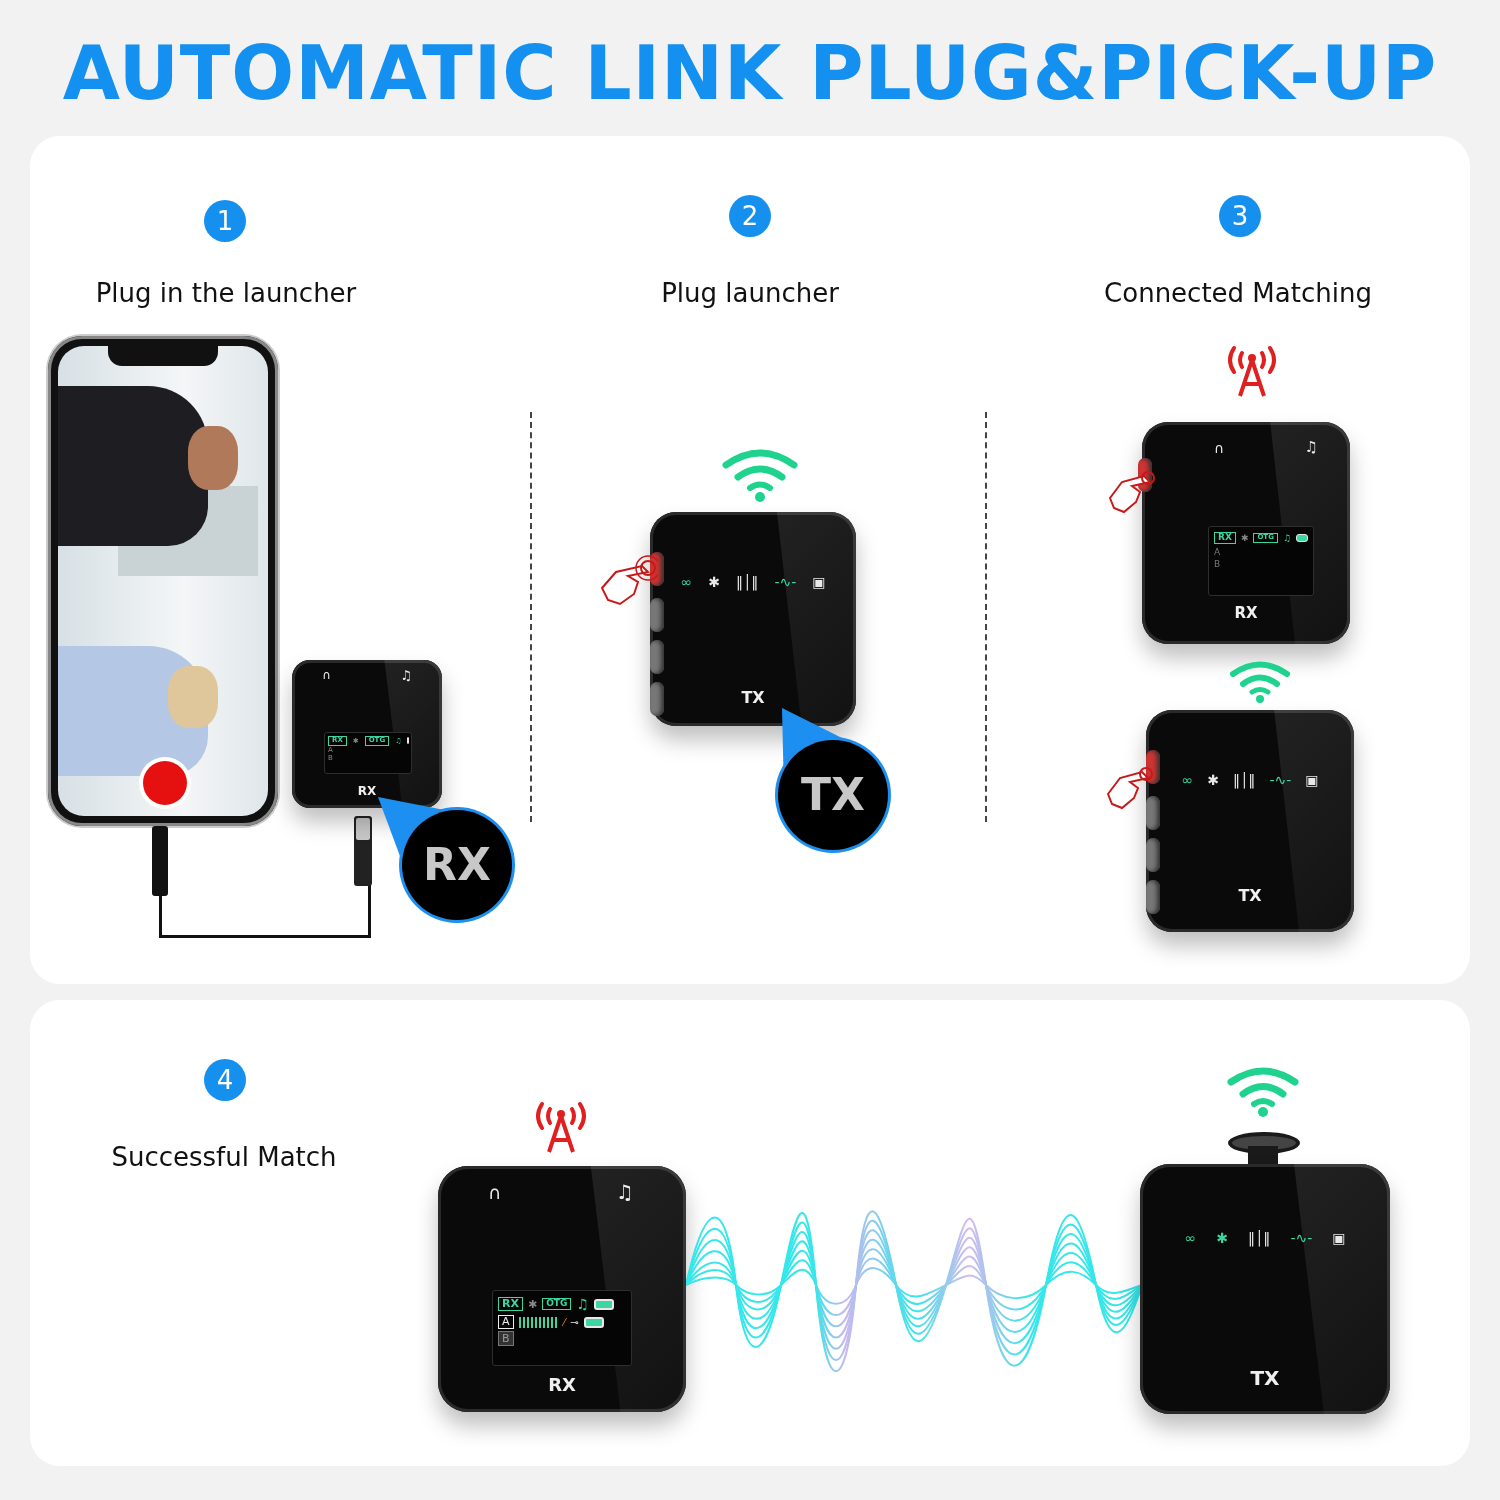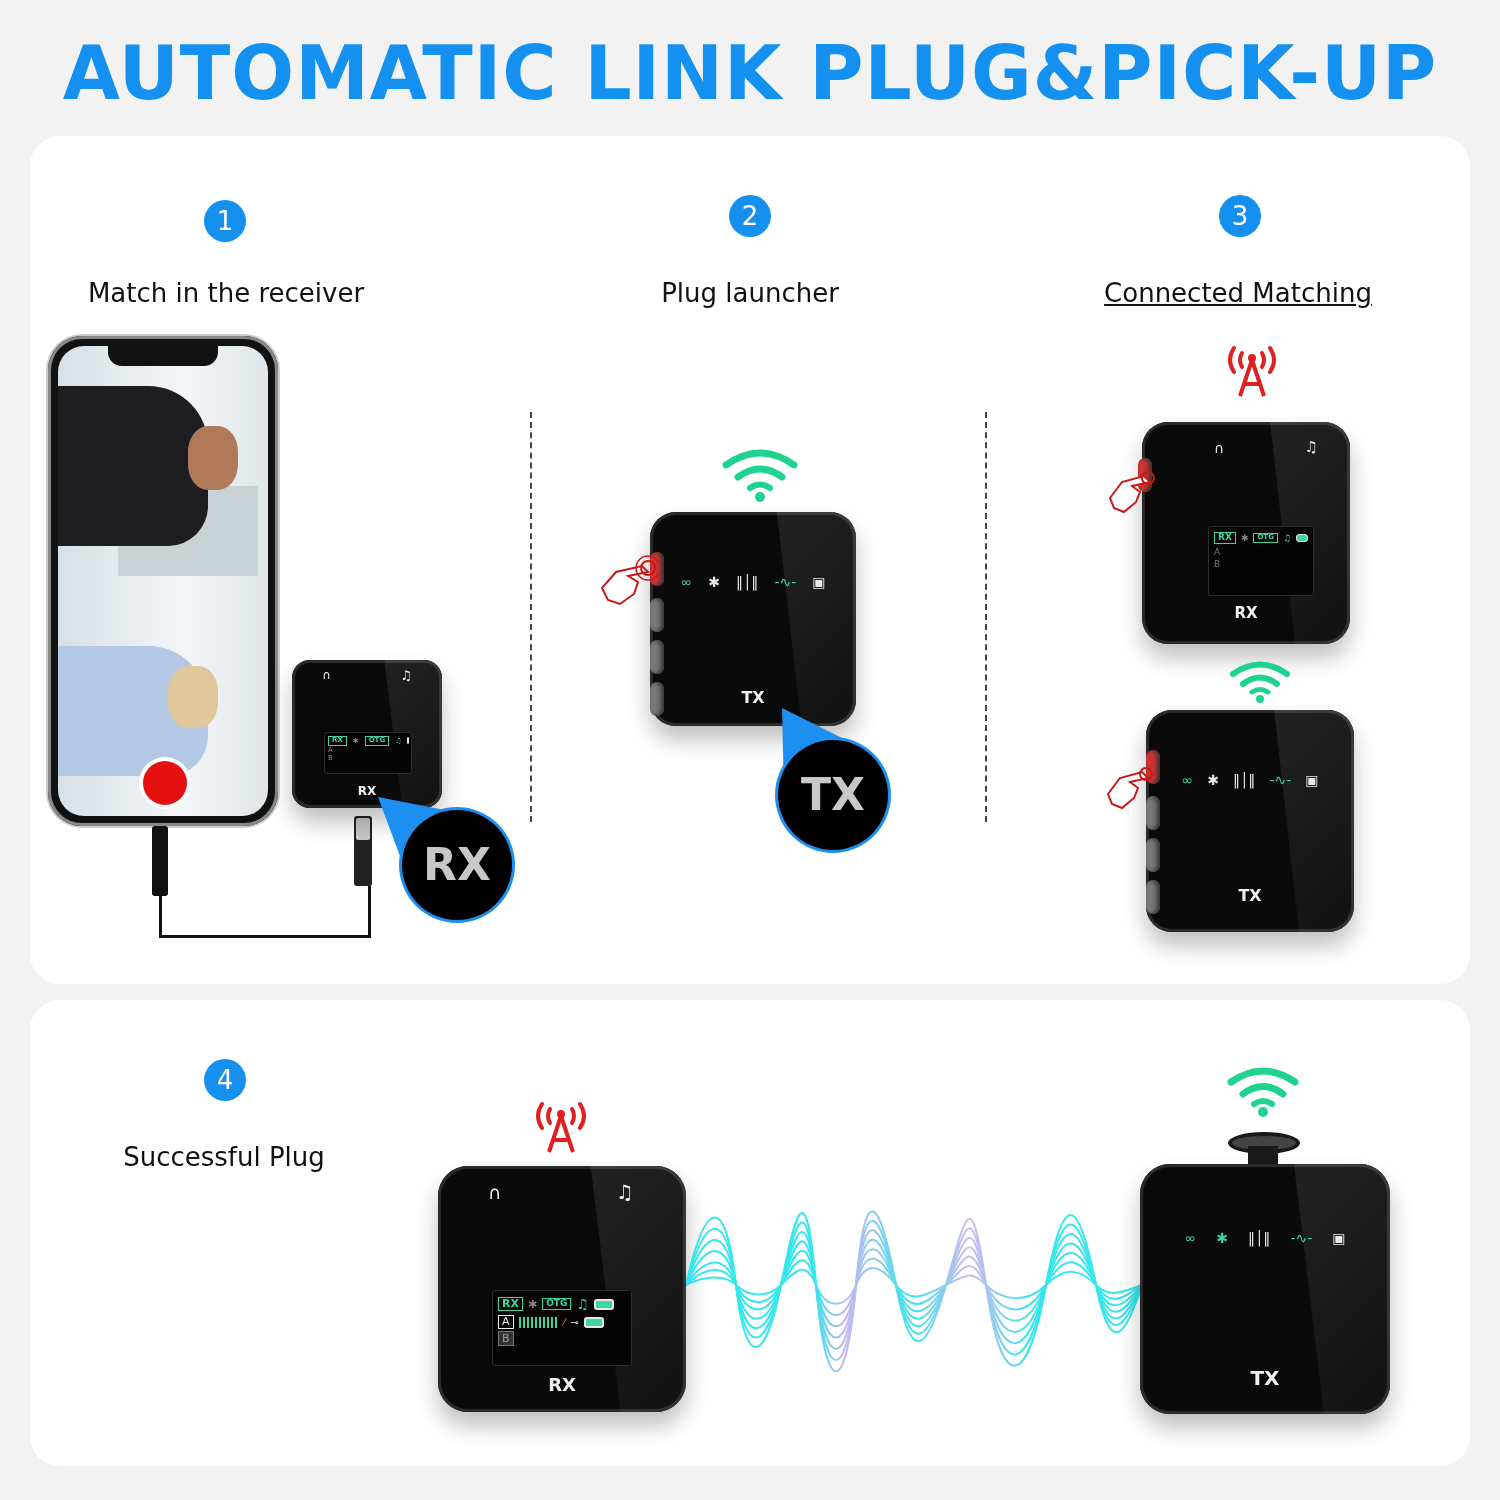--- a/index.html
+++ b/index.html
@@ -67,21 +67,21 @@
   .cable { position: absolute; background: #111; }
 </style>
 </head>
 <body>
 
 <div class="headline">AUTOMATIC LINK PLUG&amp;PICK-UP</div>
 
 <div class="panel panel-top"></div>
 
 <div class="step-badge" style="left:204px;top:200px;">1</div>
-<div class="step-label" style="left:76px;top:278px;width:300px;">Match in the receiver</div>
+<div class="step-label" style="left:76px;top:278px;width:300px;">Plug in the launcher</div>
 
 <div class="phone">
   <div class="phone-screen">
     <div class="window-rect"></div>
     <div class="figure-a"></div>
     <div class="head-a"></div>
     <div class="figure-b"></div>
     <div class="head-b"></div>
     <div class="notch"></div>
     <div class="rec-btn"></div>
@@ -152,21 +152,21 @@
 </svg>
 
 <svg class="callout-tri" style="left:778px;top:706px;" width="90" height="90">
   <polygon points="4,2 80,40 6,88" fill="#1c8ff0"></polygon>
 </svg>
 <div class="callout-circle" style="left:778px;top:740px;width:110px;height:110px;font-size:44px;line-height:110px;">TX</div>
 
 <div class="divider" style="left:985px;top:412px;height:410px;"></div>
 
 <div class="step-badge" style="left:1219px;top:195px;">3</div>
-<div class="step-label" style="left:1088px;top:278px;width:300px;text-decoration:underline;">Connected Matching</div>
+<div class="step-label" style="left:1088px;top:278px;width:300px;">Connected Matching</div>
 
 <svg class="antenna" style="left:1224px;top:340px;" width="56" height="58">
   <path d="M10 8 Q2 20 10 32" stroke="#e02020" stroke-width="4" fill="none" stroke-linecap="round"></path>
   <path d="M18 13 Q14 20 18 27" stroke="#e02020" stroke-width="4" fill="none" stroke-linecap="round"></path>
   <path d="M46 8 Q54 20 46 32" stroke="#e02020" stroke-width="4" fill="none" stroke-linecap="round"></path>
   <path d="M38 13 Q42 20 38 27" stroke="#e02020" stroke-width="4" fill="none" stroke-linecap="round"></path>
   <circle cx="28" cy="18" r="4" fill="#e02020"></circle>
   <path d="M28 20 L16 56 M28 20 L40 56 M20 44 L36 44" stroke="#e02020" stroke-width="4" fill="none"></path>
 </svg>
 
@@ -216,21 +216,21 @@
 <div class="side-btn" style="left:1146px;top:838px;"></div>
 <div class="side-btn" style="left:1146px;top:880px;"></div>
 <svg style="position:absolute;left:1104px;top:756px;" width="50" height="54">
   <path d="M4 38 L16 22 L38 16 L44 22 L26 26 L34 32 L30 42 L18 52 L8 48 Z" fill="#fff" stroke="#c81818" stroke-width="2"></path>
   <circle cx="42" cy="18" r="6" fill="none" stroke="#c81818" stroke-width="2"></circle>
 </svg>
 
 <div class="panel panel-bottom"></div>
 
 <div class="step-badge" style="left:204px;top:1059px;">4</div>
-<div class="step-label" style="left:74px;top:1142px;width:300px;">Successful Plug</div>
+<div class="step-label" style="left:74px;top:1142px;width:300px;">Successful Match</div>
 
 <svg class="antenna" style="left:532px;top:1096px;" width="58" height="58">
   <path d="M10 8 Q2 20 10 32" stroke="#e02020" stroke-width="4" fill="none" stroke-linecap="round"></path>
   <path d="M18 13 Q14 20 18 27" stroke="#e02020" stroke-width="4" fill="none" stroke-linecap="round"></path>
   <path d="M48 8 Q56 20 48 32" stroke="#e02020" stroke-width="4" fill="none" stroke-linecap="round"></path>
   <path d="M40 13 Q44 20 40 27" stroke="#e02020" stroke-width="4" fill="none" stroke-linecap="round"></path>
   <circle cx="29" cy="18" r="4" fill="#e02020"></circle>
   <path d="M29 20 L17 56 M29 20 L41 56 M21 44 L37 44" stroke="#e02020" stroke-width="4" fill="none"></path>
 </svg>
 

